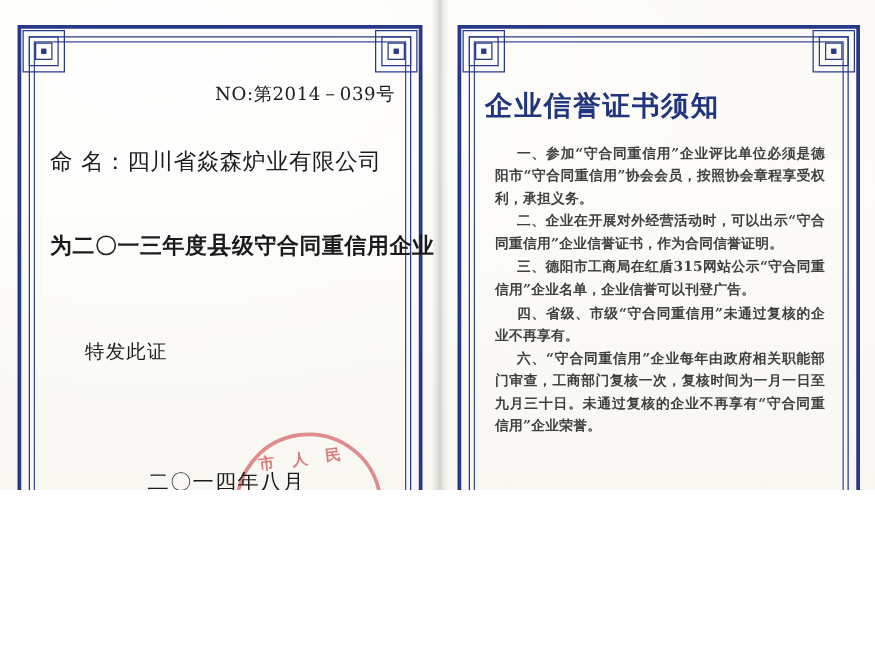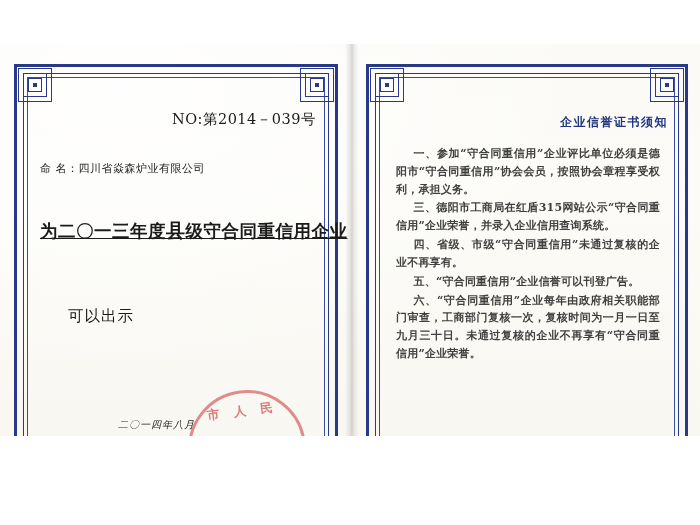--- a/index.html
+++ b/index.html
@@ -7,21 +7,20 @@
     padding: 0;
     background: #ffffff;
   }
   #page {
     position: relative;
     width: 700px;
     height: 392px;
     background: #fdfdfb;
     overflow: hidden;
     font-family: "DejaVu Sans", sans-serif;
-    margin-top: 44px;
   }
   
   .gutter {
     position: absolute;
     left: 345px;
     top: 0;
     width: 14px;
     height: 525px;
     background: linear-gradient(to right,
        rgba(180,180,175,0.0) 0%,
@@ -94,51 +93,49 @@
   }
   .serial {
     text-align: right;
     font-size: 14.5px;
     letter-spacing: 0.5px;
     margin-top: 20px;
     font-family: "DejaVu Serif", serif;
   }
   .name-line {
     margin-top: 32px;
-    font-size: 11px;
+    font-size: 18px;
     letter-spacing: 0.5px;
     font-family: "DejaVu Serif", serif;
   }
   .headline {
     margin-top: 42px;
     font-size: 17.5px;
     letter-spacing: 0.5px;
     font-weight: bold;
     font-family: "DejaVu Serif", serif;
     white-space: nowrap;
-    text-decoration: underline;
   }
   .headline .lv {
     font-size: 19px;
   }
   .issue-note {
     margin-top: 62px;
     margin-left: 28px;
     font-size: 15.5px;
     letter-spacing: 1px;
     font-family: "DejaVu Serif", serif;
   }
   .date-line {
     position: absolute;
     left: 78px;
     top: 328px;
-    font-size: 10px;
+    font-size: 17px;
     letter-spacing: 1px;
     font-family: "DejaVu Serif", serif;
-    font-style: italic;
   }
   .validity {
     position: absolute;
     left: 92px;
     top: 392px;
     font-size: 15.5px;
     letter-spacing: 0.5px;
     font-family: "DejaVu Serif", serif;
   }
 
@@ -180,22 +177,22 @@
   
   .r-content {
     position: absolute;
     left: 22px;
     right: 20px;
     top: 22px;
     bottom: 22px;
     color: #20357e;
   }
   .r-title {
-    text-align: right;
-    font-size: 12px;
+    text-align: left;
+    font-size: 22px;
     font-weight: bold;
     letter-spacing: 1.5px;
     margin-top: 28px;
     font-family: "DejaVu Serif", serif;
     color: #20357e;
   }
   .r-body {
     margin-top: 14px;
     padding: 0 8px;
   }
@@ -254,21 +251,21 @@
       <div class="serial">NO:第2014－039号</div>
 
       <div class="name-line">
         <span>命 名：</span><span>四川省焱森炉业有限公司</span>
       </div>
 
       <div class="headline">
         <span>为二〇一三年度</span><span class="lv">县</span><span>级守合同重信用企业</span>
       </div>
 
-      <div class="issue-note">可以出示</div>
+      <div class="issue-note">特发此证</div>
 
       <div class="seal">
         <div class="arc-top">市 人 民</div>
         <div class="star">★</div>
         <div class="arc-bottom">政 府</div>
       </div>
 
       <div class="date-line">二〇一四年八月</div>
       <div class="validity">（有效期一年）</div>
     </div>
@@ -303,20 +300,20 @@
       <div class="sq a"></div>
         <div class="sq b"></div>
         <div class="sq c"></div>
         <div class="sq d"></div>
     </div>
 
     <div class="r-content">
       <div class="r-title">企业信誉证书须知</div>
       <div class="r-body">
         <p>一、参加“守合同重信用”企业评比单位必须是德阳市“守合同重信用”协会会员，按照协会章程享受权利，承担义务。</p>
-        <p>三、德阳市工商局在红盾315网站公示“守合同重信用”企业荣誉，并录入企业信用查询系统。</p>
+        <p>二、企业在开展对外经营活动时，可以出示“守合同重信用”企业信誉证书，作为合同信誉证明。</p>
+        <p>三、德阳市工商局在红盾315网站公示“守合同重信用”企业名单，企业信誉可以刊登广告。</p>
         <p>四、省级、市级“守合同重信用”未通过复核的企业不再享有。</p>
-        <p>五、“守合同重信用”企业信誉可以刊登广告。</p>
         <p>六、“守合同重信用”企业每年由政府相关职能部门审查，工商部门复核一次，复核时间为一月一日至九月三十日。未通过复核的企业不再享有“守合同重信用”企业荣誉。</p>
       </div>
     </div>
   </div>
 </div>
 
 </body></html>

